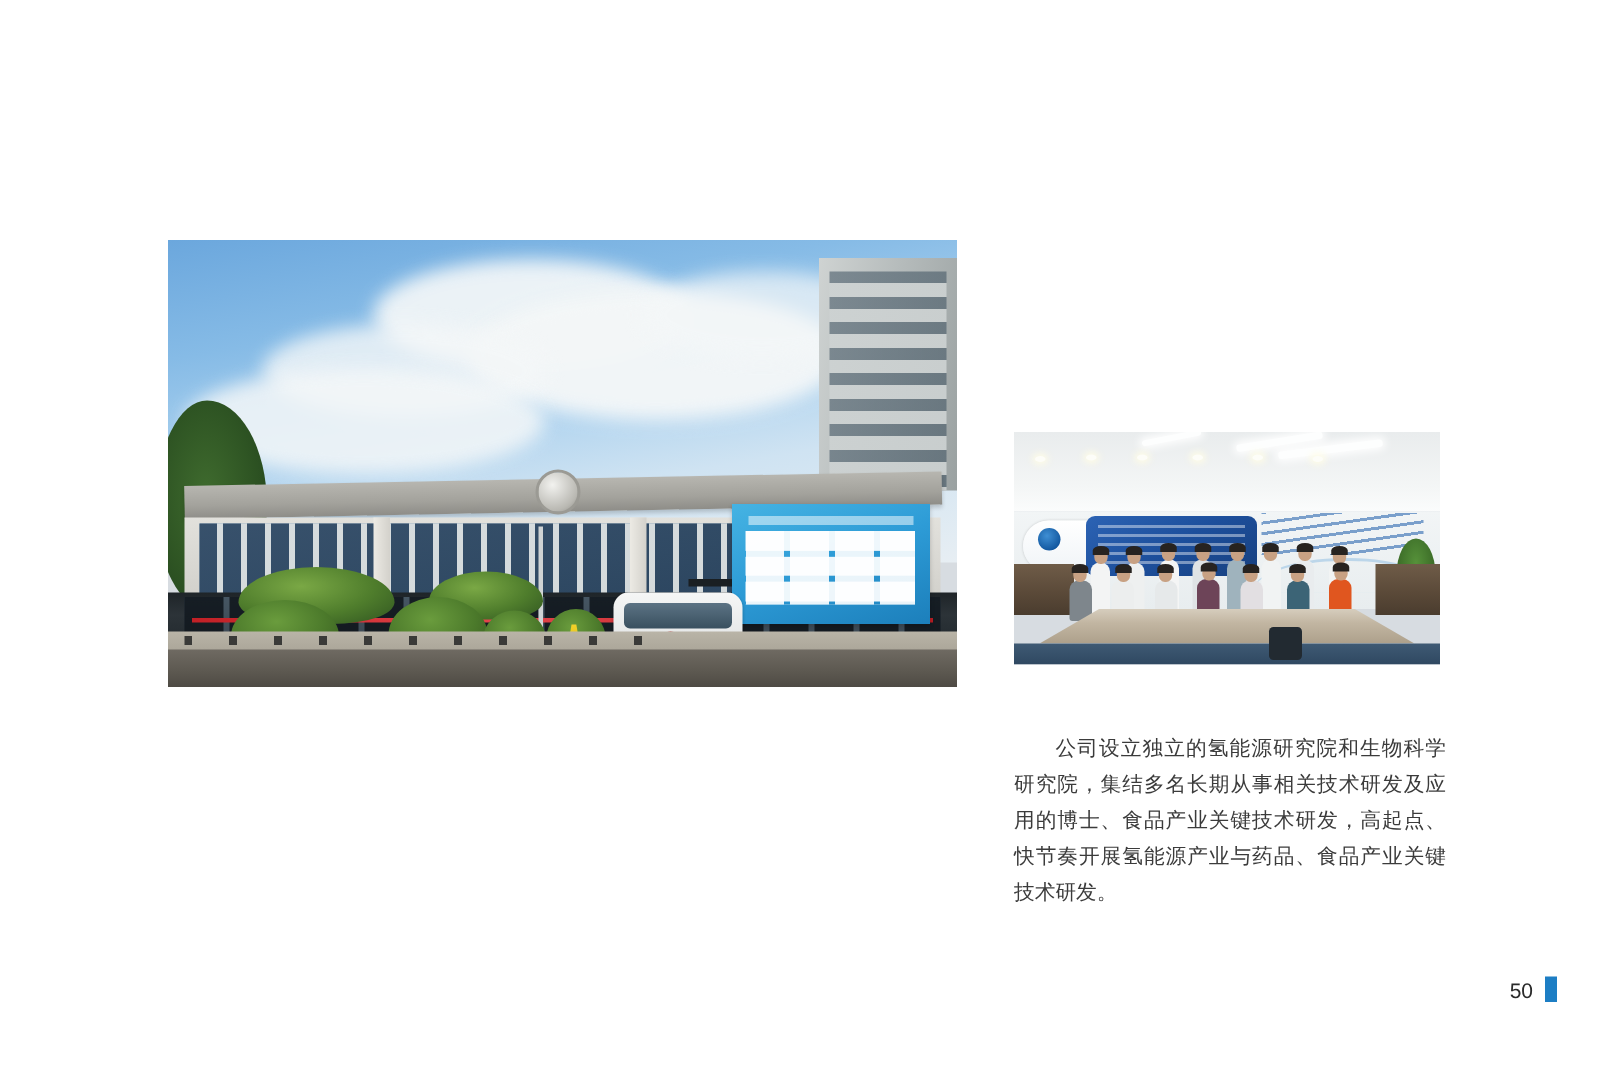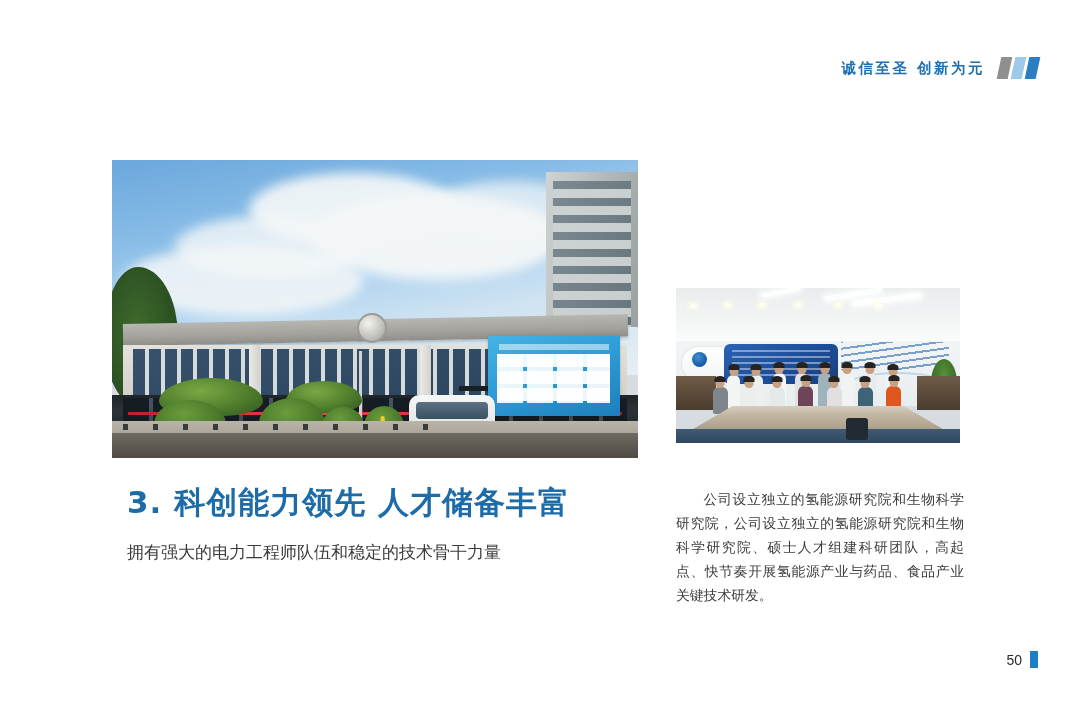--- a/index.html
+++ b/index.html
@@ -405,28 +405,20 @@
     width: 8px;
     height: 17px;
     background: #1d7ec4;
   }
 </style>
 </head>
 <body>
 
 <div class="slide">
 
-  <div class="header-slogan">
-    <span class="slogan-text">诚信至圣  创新为元</span>
-    <span class="slogan-bars">
-      <i class="bar-1"></i>
-      <i class="bar-2"></i>
-      <i class="bar-3"></i>
-    </span>
-  </div>
 
   <div class="photo photo-building">
     <div class="ph-layer sky">
       <div class="cloud c1"></div>
       <div class="cloud c2"></div>
       <div class="cloud c3"></div>
       <div class="cloud c4"></div>
       <div class="cloud c5"></div>
     </div>
     <div class="ph-layer bldg-right"></div>
@@ -524,26 +516,24 @@
       </div>
     <div class="ph-layer gp-person" style="left:74%;top:63%;width:15px;height:18%;background:#e0561f;">
       <span class="gp-head"></span>
       </div>
 
     <div class="ph-layer gp-table"></div>
     <div class="ph-layer gp-floor"></div>
     <div class="ph-layer gp-chair"></div>
   </div>
 
-  <div class="title">3. 科创能力领先  人才储备丰富</div>
 
   <div class="bullets">
-    <div>拥有强大的电力工程师队伍和稳定的技术骨干力量</div>
   </div>
 
-  <div class="right-para">公司设立独立的氢能源研究院和生物科学研究院，公司设立独立的氢能源研究院和生物科学研究院、硕士人才组建科研团队，高起点、快节奏开展氢能源产业与药品、食品产业关键技术研发。</div>
+  <div class="right-para">公司设立独立的氢能源研究院和生物科学研究院，集结多名长期从事相关技术研发及应用的博士、食品产业关键技术研发，高起点、快节奏开展氢能源产业与药品、食品产业关键技术研发。</div>
 
   <div class="page-num">
     <span class="num">50</span>
     <span class="tick"></span>
   </div>
 
 </div>
 
 </body></html>

